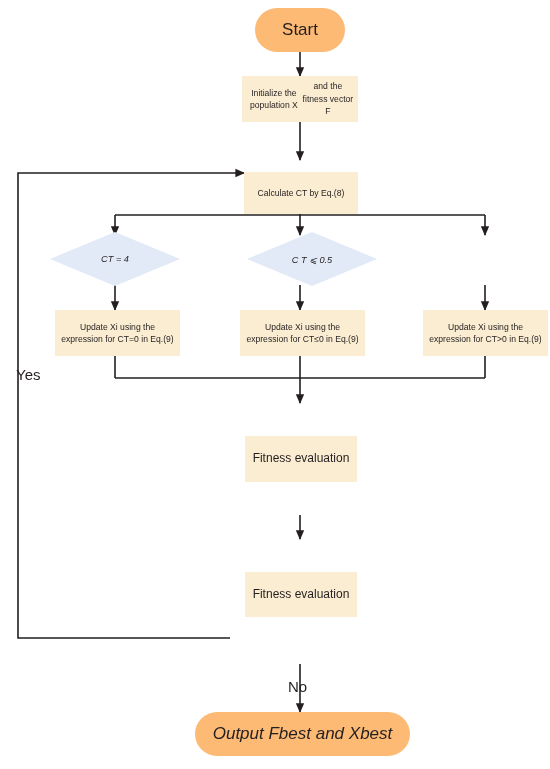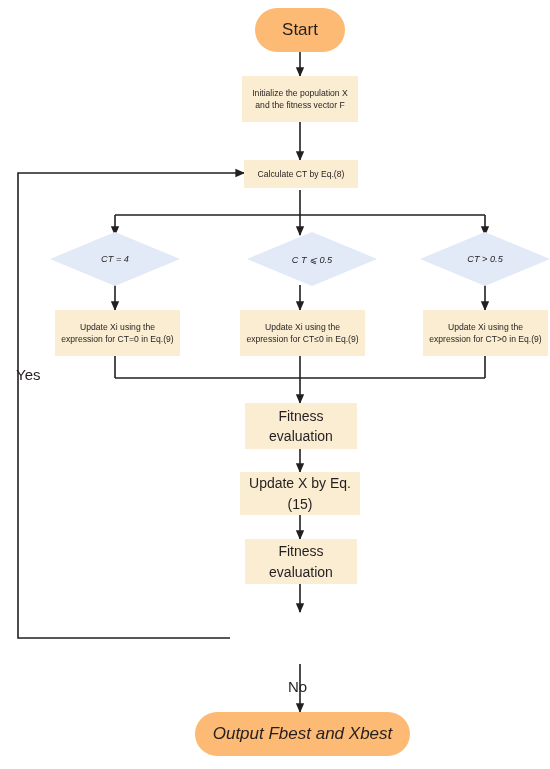--- a/index.html
+++ b/index.html
@@ -42,21 +42,22 @@
     font-size: 17px;
     color: #231f20;
   }
   .process {
     background: #fbedd2;
     font-size: 8.6px;
     color: #231f20;
     padding: 2px 4px;
   }
   .process.big {
-    font-size: 14px;
+    font-size: 12px;
+    margin-top: 33px;
   }
   .decision-wrap {
     position: absolute;
   }
   .decision-shape {
     position: absolute;
     left: 0;
     top: 0;
     width: 100%;
     height: 100%;
@@ -126,66 +127,59 @@
 
     <path d="M300,584 L300,612" stroke="#231f20" stroke-width="1.6" fill="none" marker-end="url(#arrow)"></path>
 
     <path d="M300,664 L300,712" stroke="#231f20" stroke-width="1.6" fill="none" marker-end="url(#arrow)"></path>
   </svg>
 
   <div class="node terminal" style="left:255px; top:8px; width:90px; height:44px;">
     <span>Start</span>
   </div>
 
-  <div class="node process" style="left:242px; top:76px; width:116px; height:46px; flex-direction:column;">
+  <div class="node process" style="left:242px; top:76px; width:116px; height:46px; flex-direction:row;">
     <span>Initialize the population X</span>
     <span>and the fitness vector F</span>
   </div>
 
-  <div class="node process" style="left:244px; top:160px; width:114px; height:28px;">
+  <div class="node process" style="left:244px; top:172px; width:114px; height:42px;">
     <span>Calculate CT by Eq.(8)</span>
   </div>
 
   <div class="decision-wrap" style="left:50px; top:232px; width:130px; height:54px;">
     <div class="decision-shape"></div>
     <div class="decision-label">CT = 4</div>
   </div>
 
   <div class="decision-wrap" style="left:247px; top:232px; width:130px; height:54px;">
     <div class="decision-shape"></div>
     <div class="decision-label">C T ⩽ 0.5</div>
   </div>
 
-  <div class="decision-wrap" style="left:420px; top:232px; width:130px; height:54px;">
-    <div class="decision-shape"></div>
-    <div class="decision-label">CT &gt; 0.5</div>
-  </div>
 
   <div class="node process" style="left:55px; top:310px; width:125px; height:46px; flex-direction:column;">
     <span>Update Xi using the</span>
     <span>expression for CT=0 in Eq.(9)</span>
   </div>
 
   <div class="node process" style="left:240px; top:310px; width:125px; height:46px; flex-direction:column;">
     <span>Update Xi using the</span>
     <span>expression for CT≤0 in Eq.(9)</span>
   </div>
 
   <div class="node process" style="left:423px; top:310px; width:125px; height:46px; flex-direction:column;">
     <span>Update Xi using the</span>
     <span>expression for CT&gt;0 in Eq.(9)</span>
   </div>
 
   <div class="node process big" style="left:245px; top:403px; width:112px; height:46px;">
     <span>Fitness evaluation</span>
   </div>
 
-  <div class="node process big" style="left:240px; top:472px; width:120px; height:43px;">
-    <span>Update X by Eq.(15)</span>
-  </div>
 
   <div class="node process big" style="left:245px; top:539px; width:112px; height:45px;">
     <span>Fitness evaluation</span>
   </div>
 
 
   <div class="node terminal" style="left:195px; top:712px; width:215px; height:44px;">
     <span class="it">Output Fbest and Xbest</span>
   </div>
 

